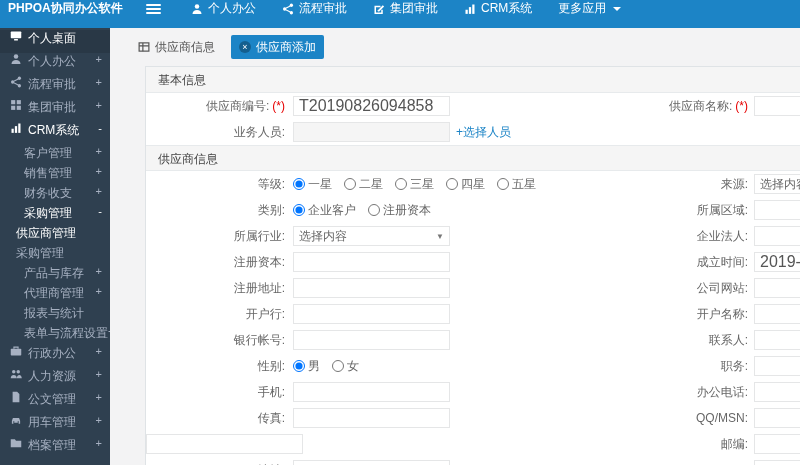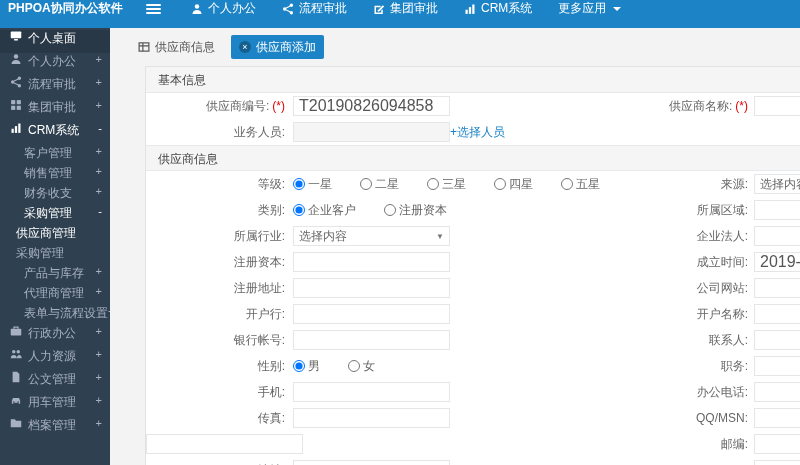--- a/index.html
+++ b/index.html
@@ -39,24 +39,24 @@
   .sec-h{height:26px;line-height:26px;background:#f5f5f5;border-bottom:1px solid #e7eaec;padding-left:12px;color:#444}
   .sec-h.sec2{border-top:1px solid #e7eaec}
 
   .row{display:flex;align-items:center;height:26px;color:#666}
   .lbl{width:147px;text-align:right;padding-right:8px;flex:none;white-space:nowrap}
   .req{color:#e60000;margin-left:3px}
   .input{width:157px;height:20px;border:1px solid #e5e6e7;padding:0 5px;font-size:16px;color:#555;background:#fff;outline:none}
   .input.ro{background:#f5f5f5}
   .sel{width:157px;height:20px;border:1px solid #e5e6e7;display:flex;align-items:center;justify-content:space-between;padding:0 5px;color:#666;cursor:pointer;background:#fff;white-space:nowrap}
   .caret{font-size:8px;color:#777}
-  .radios{display:flex;align-items:flex-start;gap:28px}
+  .radios{display:flex;align-items:flex-start;gap:12px}
   .radio{display:flex;align-items:center;gap:3px;cursor:pointer;color:#666;white-space:nowrap}
   .radio input{width:12px;height:12px;margin:0}
-  .link{color:#1c84c6;cursor:pointer;white-space:nowrap}
+  .link{color:#1c84c6;margin-left:6px;cursor:pointer;white-space:nowrap}
   .rgroup{margin-left:auto;display:flex;align-items:center}
   .rlbl{padding-right:6px;color:#666;white-space:nowrap}
   .rinput{width:90px}
 </style>
 </head>
 <body>
 
 <div class="screen">
 
   <div class="topbar">
@@ -192,20 +192,23 @@
     </div>
     <div class="s-item sub">
       <span>产品与库存</span>
       <span class="s-plus">+</span>
     </div>
     <div class="s-item sub">
       <span>代理商管理</span>
       <span class="s-plus">+</span>
     </div>
     <div class="s-item sub">
+      <span>报表与统计</span>
+    </div>
+    <div class="s-item sub">
       <span>表单与流程设置</span>
       <span class="s-plus">+</span>
     </div>
     <div class="s-item">
       <span class="s-icon">
           <svg width="12" height="12" viewBox="0 0 16 16" fill="currentColor">
             <path d="M4.5 2h7v3H10V3.5H6V5H4.5z"></path>
             <rect x="1" y="5" width="14" height="9" rx="1"></rect>
           </svg>
         </span>

